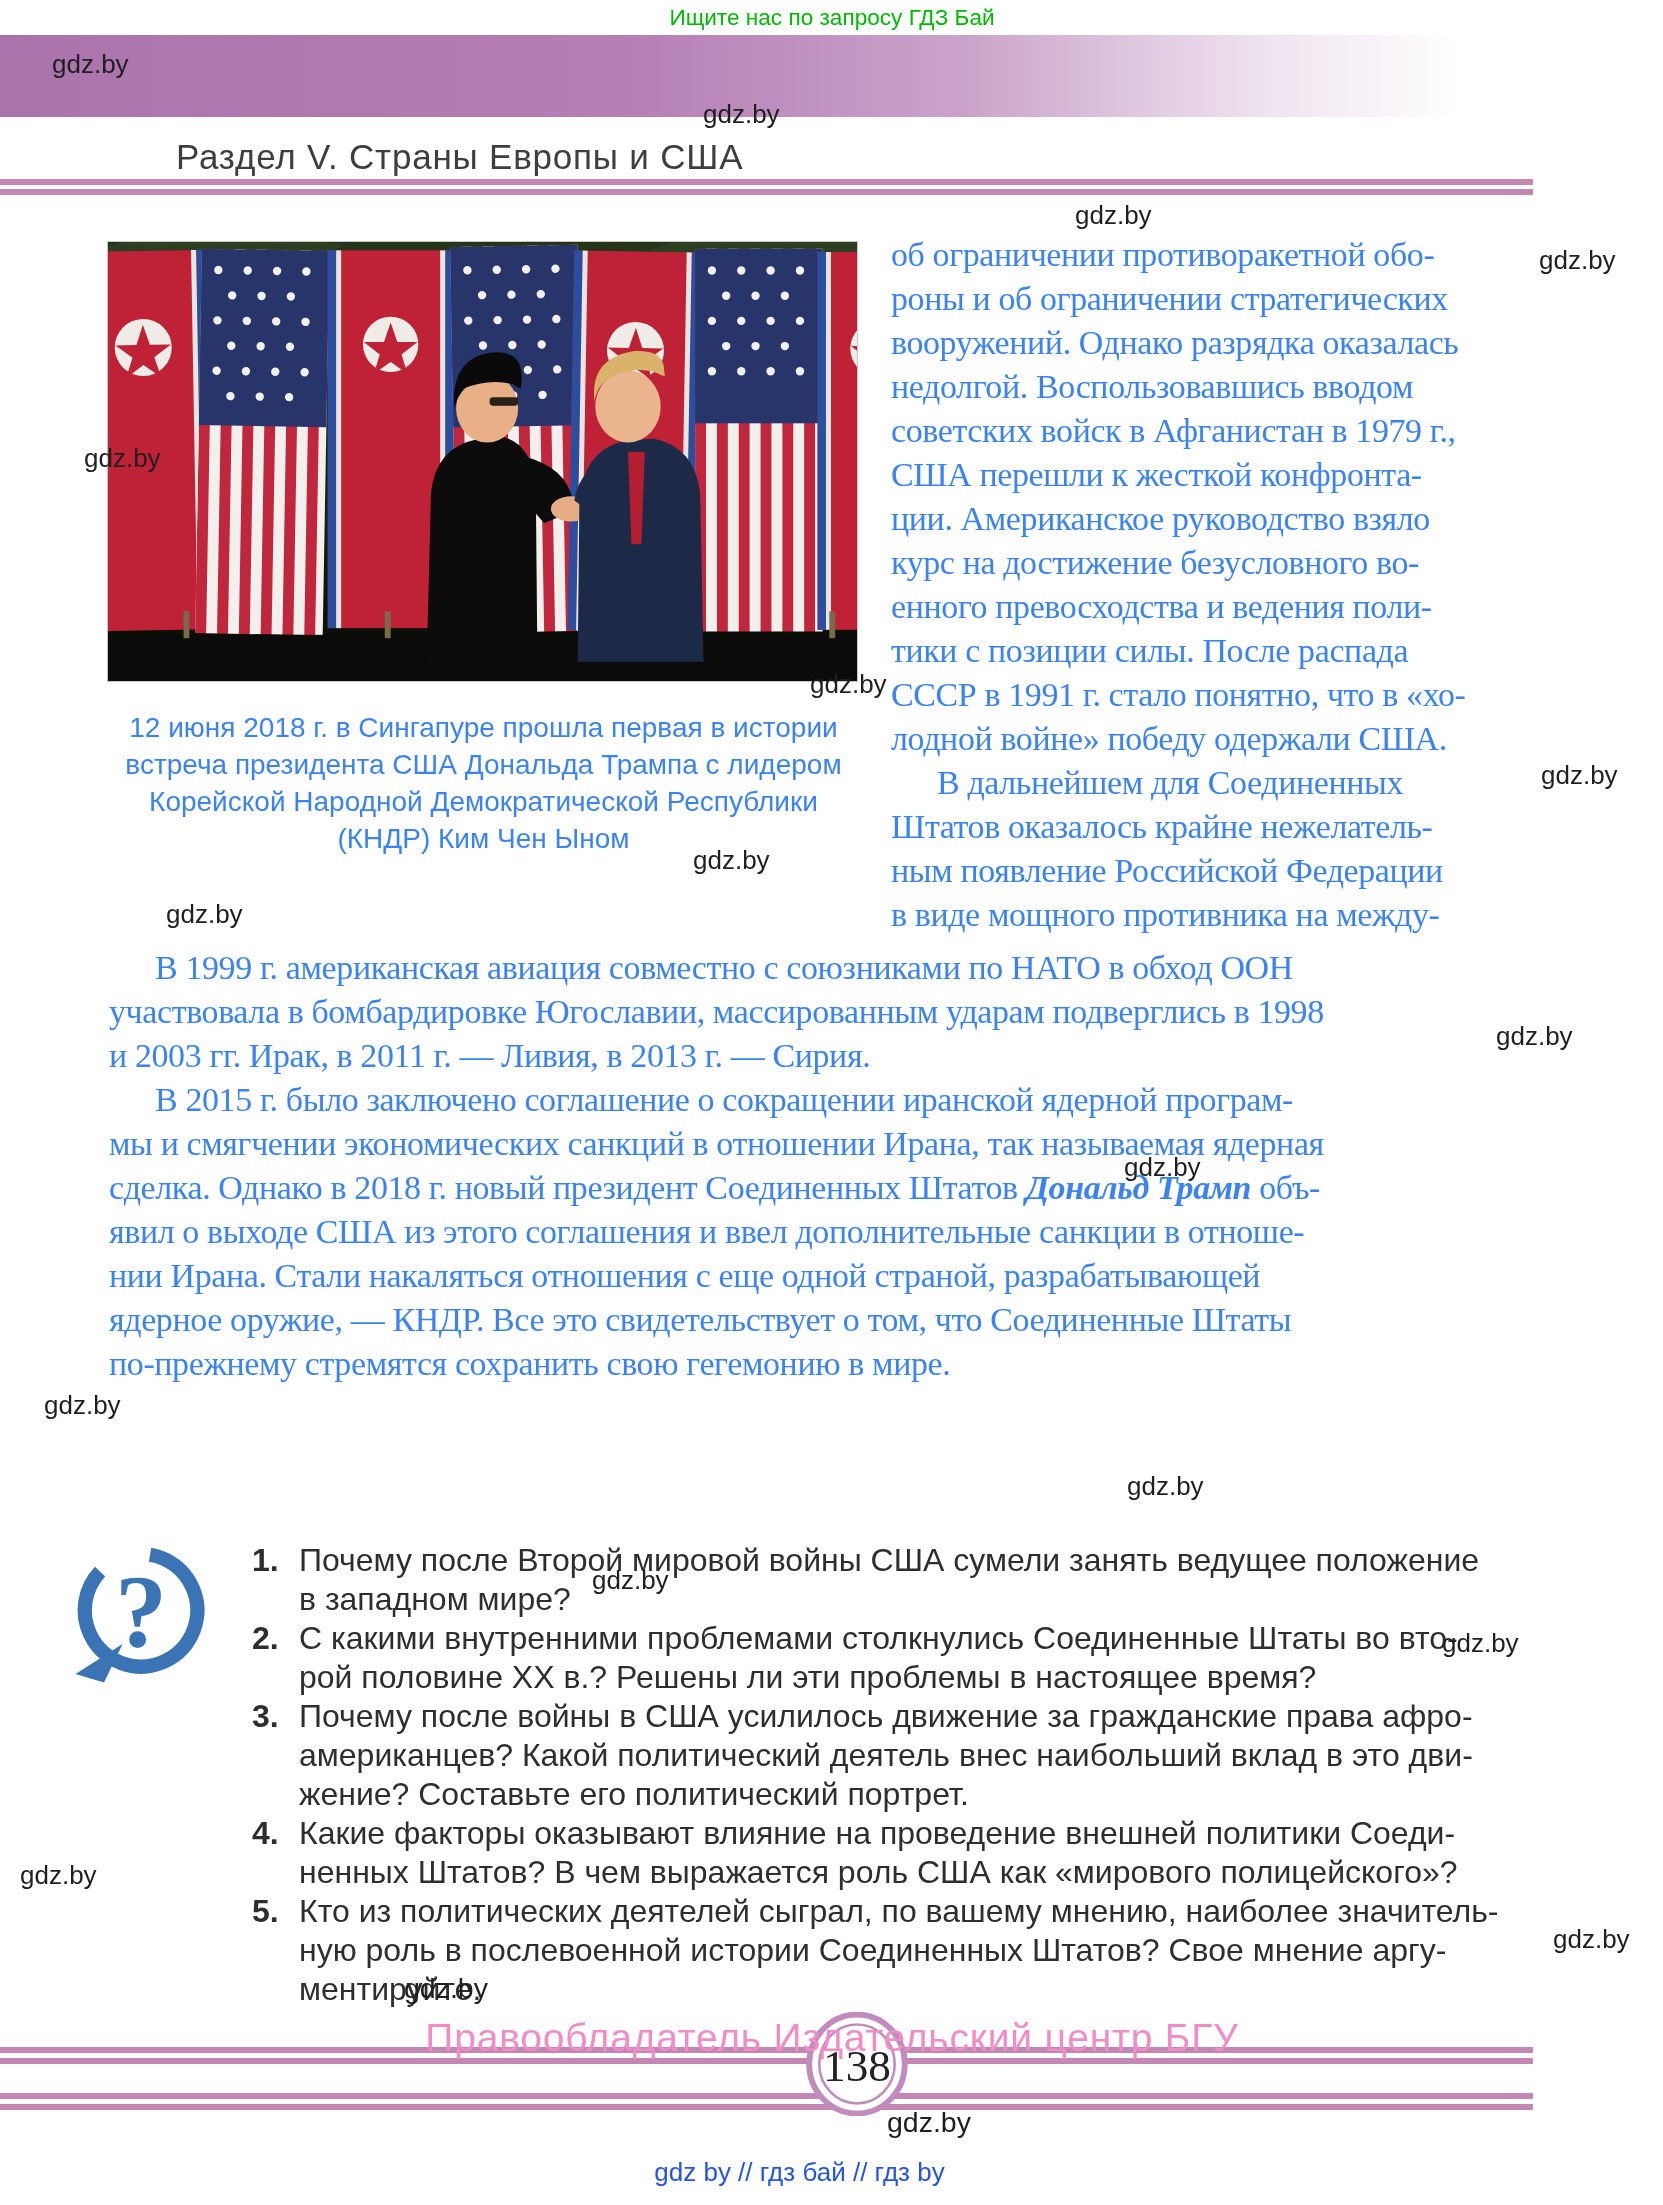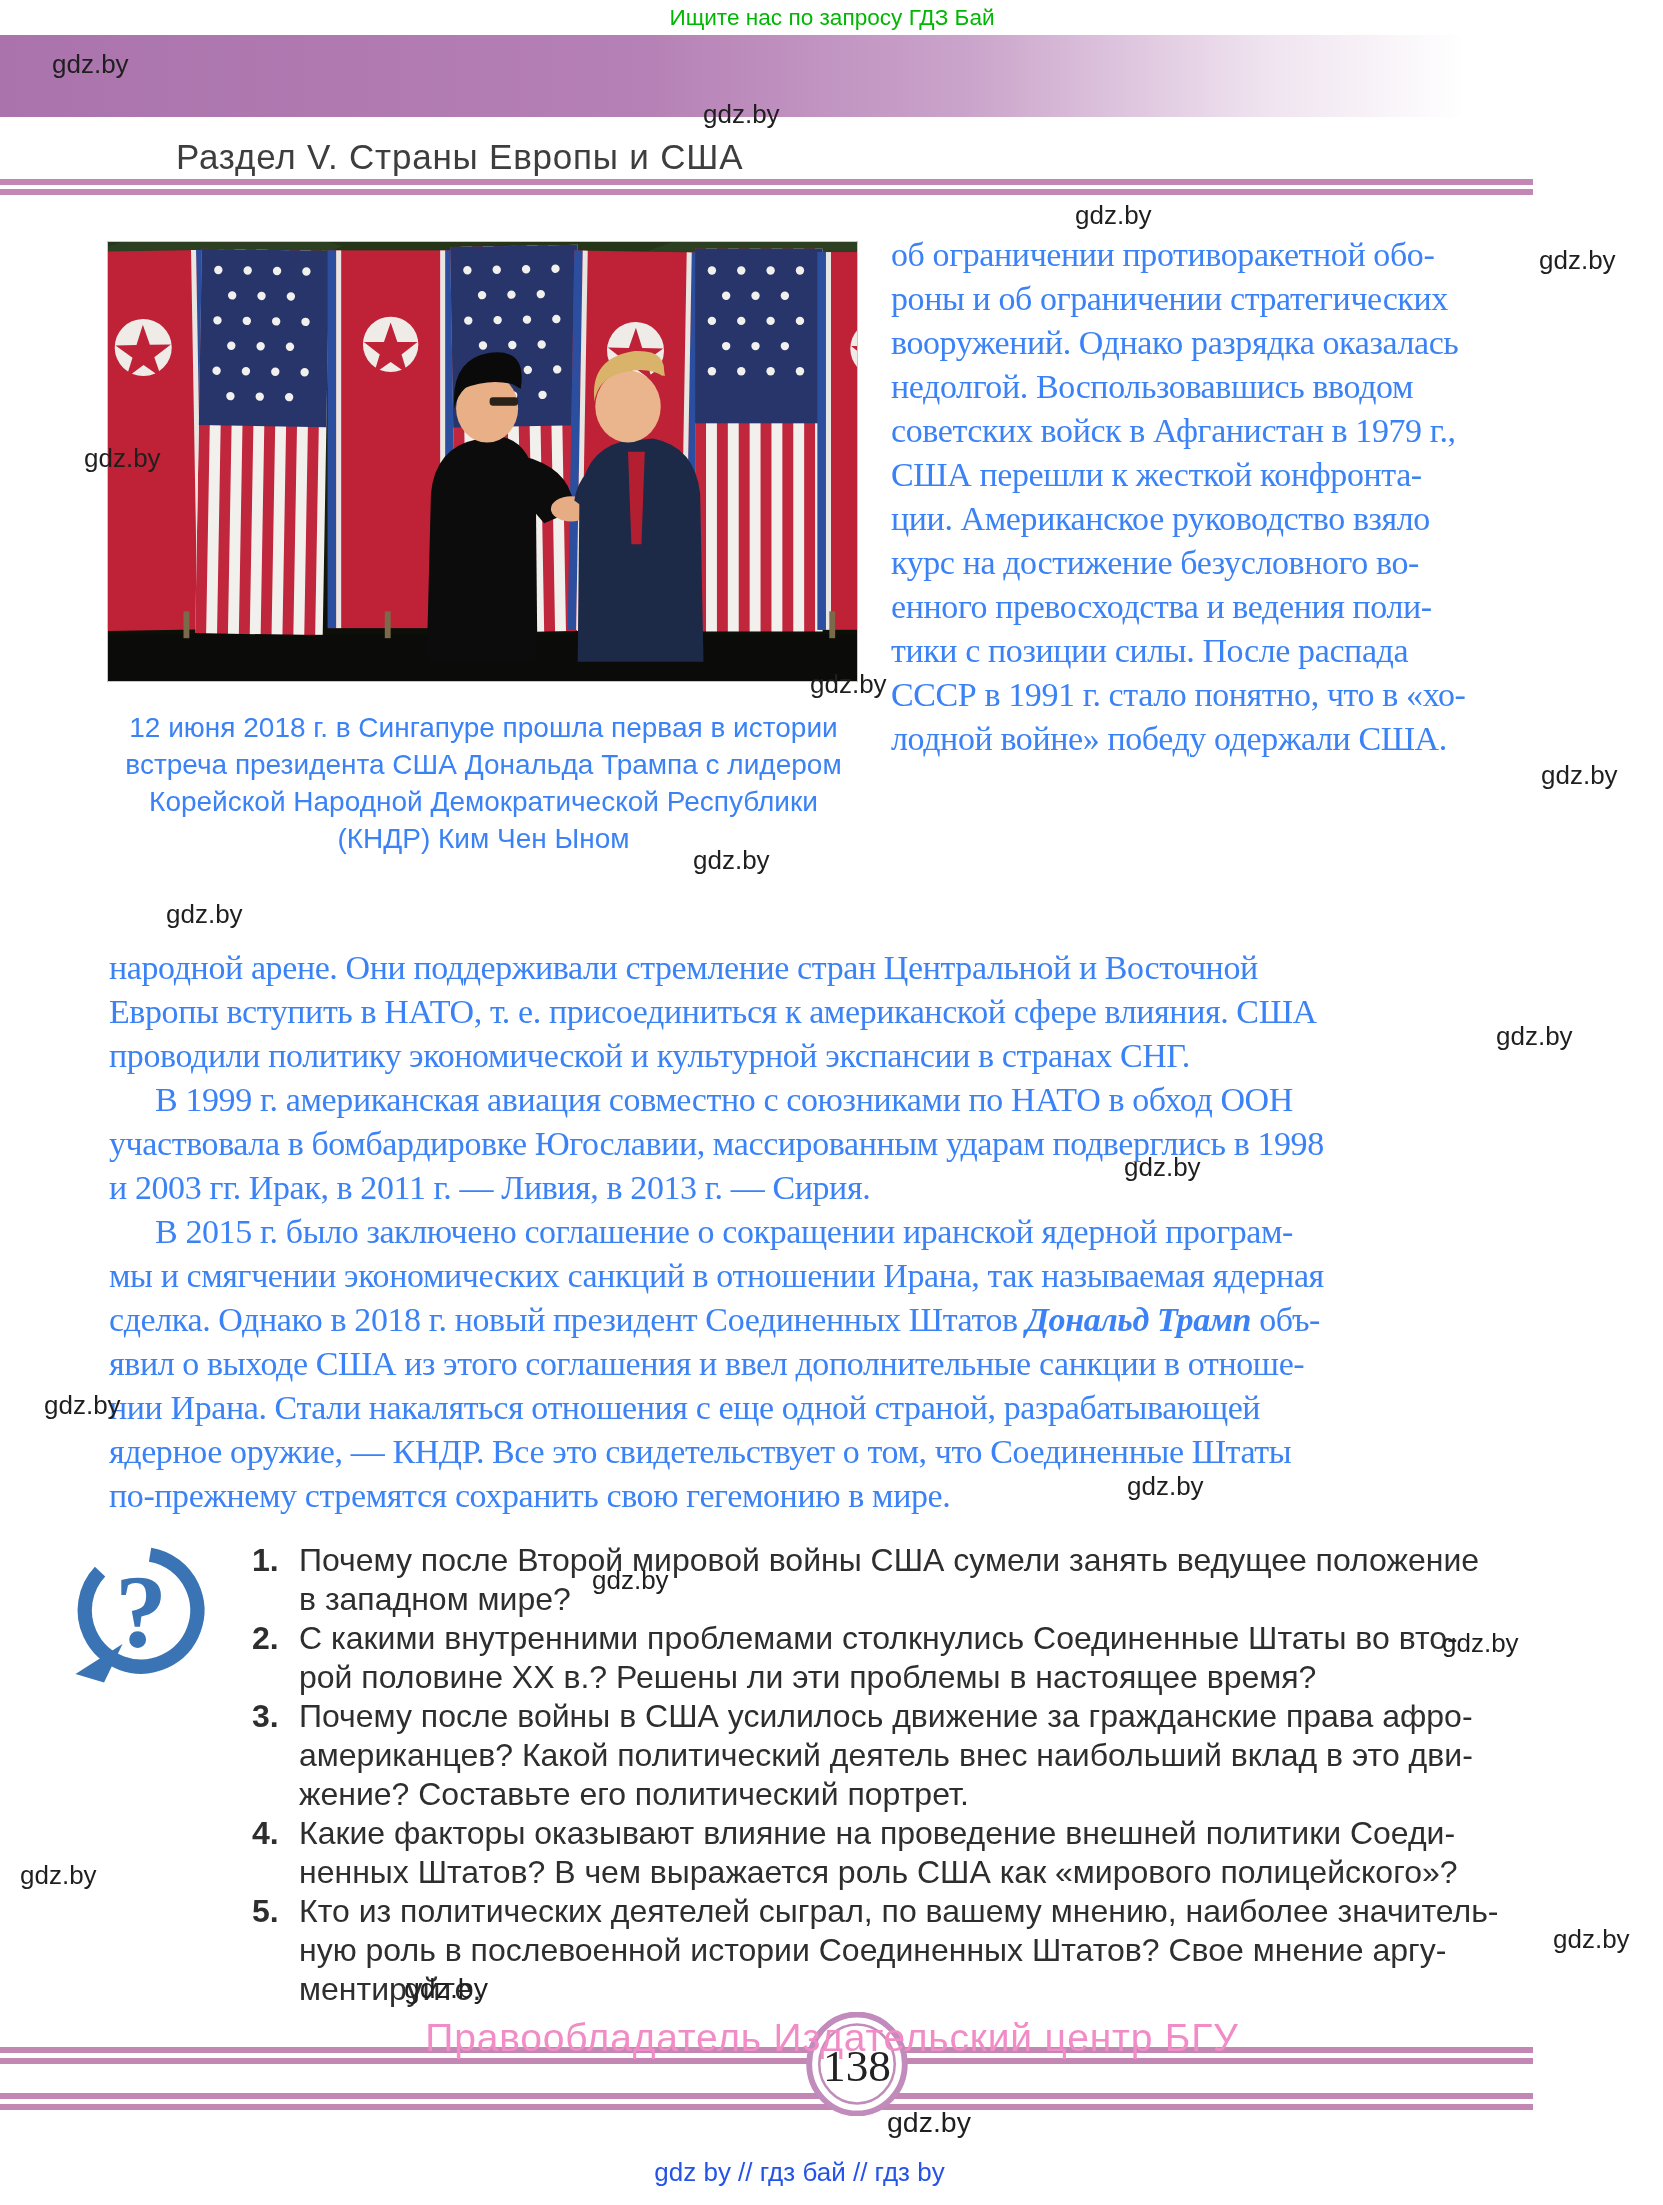--- a/index.html
+++ b/index.html
@@ -236,28 +236,29 @@
 вооружений. Однако разрядка оказалась
 недолгой.  Воспользовавшись  вводом
 советских войск в Афганистан в 1979 г.,
 США перешли к жесткой конфронта-
 ции. Американское руководство взяло
 курс на достижение безусловного во-
 енного превосходства и ведения поли-
 тики с позиции силы. После распада
 СССР в 1991 г. стало понятно, что в «хо-
 лодной войне» победу одержали США.</div>
+  <div class="ser indent">В дальнейшем для Соединенных
+Штатов оказалось крайне нежелатель-
+ным появление Российской Федерации
+в виде мощного противника на между-</div>
 </div>
 
 <div class="wm" style="left:166px;top:899px;">gdz.by</div>
 
 <div class="abs body-full">
-  <div class="ser">народной арене. Они поддерживали стремление стран Центральной и Восточной
-Европы вступить в НАТО, т. е. присоединиться к американской сфере влияния. США
-проводили политику экономической и культурной экспансии в странах СНГ.</div>
   <div class="ser indent">В 1999 г. американская авиация совместно с союзниками по НАТО в обход ООН
 участвовала в бомбардировке Югославии, массированным ударам подверглись в 1998
 и 2003 гг. Ирак, в 2011 г. — Ливия, в 2013 г. — Сирия.</div>
   <div>
     <div class="ser indent">В 2015 г. было заключено соглашение о сокращении иранской ядерной програм-
 мы и смягчении экономических санкций в отношении Ирана, так называемая ядерная</div>
     <div class="ser"><span>сделка. Однако в 2018 г. новый президент Соединенных Штатов </span><span class="ital">Дональд Трамп</span><span> объ-</span></div>
     <div class="ser">явил о выходе США из этого соглашения и ввел дополнительные санкции в отноше-
 нии Ирана. Стали накаляться отношения с еще одной страной, разрабатывающей
 ядерное оружие, — КНДР. Все это свидетельствует о том, что Соединенные Штаты

